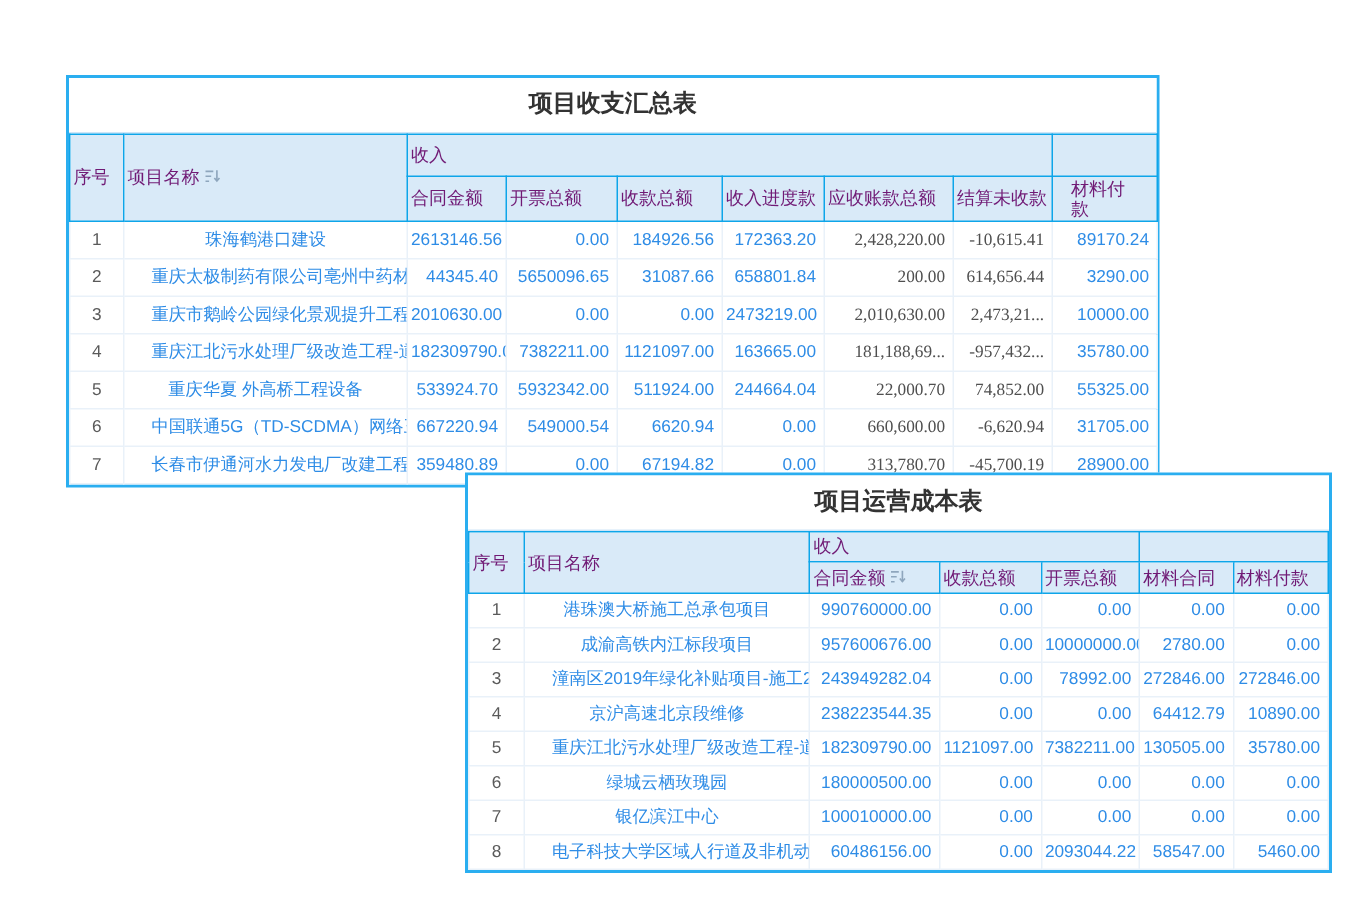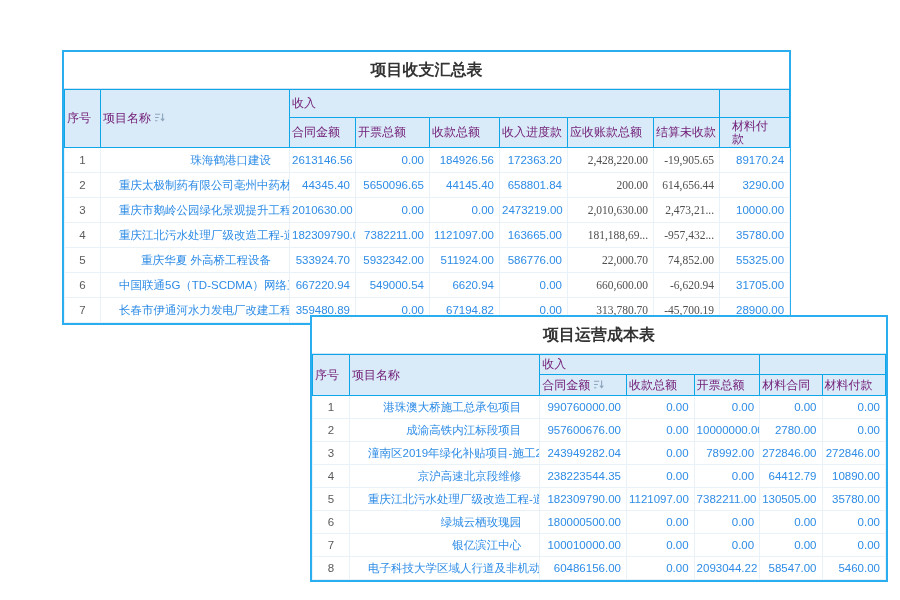--- a/index.html
+++ b/index.html
@@ -3,21 +3,21 @@
 <meta charset="utf-8">
 <style>
   html,body{margin:0;padding:0;}
   body{
     width:900px;height:600px;position:relative;background:#ffffff;
     font-family:"Liberation Sans",sans-serif;overflow:hidden;
   }
   .card{
     position:absolute;background:#ffffff;border:2px solid #2aaef0;box-sizing:border-box;
   }
-  #card-summary{left:44px;top:50px;width:729px;margin-left:18px;}
+  #card-summary{left:44px;top:50px;width:729px;}
   #card-cost{left:310px;top:315px;width:578px;}
   .card-title{
     height:36px;line-height:36px;text-align:center;font-size:16px;font-weight:bold;
     color:#333333;background:#ffffff;border-bottom:1px solid #cfe5f7;
   }
   table{border-collapse:collapse;table-layout:fixed;width:100%;}
   th{
     background:#d9eaf8;color:#701a75;font-weight:normal;font-size:12px;
     border:1px solid #0ea5e9;padding:0 2px;text-align:left;overflow:hidden;
   }
@@ -26,21 +26,21 @@
     background:#ffffff;
   }
   .t1 tr.group-row th{height:27px;}
   .t1 tr.sub-row th{height:29px;}
   .t1 tbody td{height:22px;line-height:22px;}
   .t2 tr.group-row th{height:19px;}
   .t2 tr.sub-row th{height:20px;}
   .t2 tbody td{height:20px;line-height:20px;}
   th.wrap{padding:0 12px;line-height:13px;}
   td.idx{text-align:center;color:#5a5a5a;}
-  td.name{text-align:right;padding:0 18px;color:#2e8ce6;cursor:pointer;}
+  td.name{text-align:center;padding:0 18px;color:#2e8ce6;cursor:pointer;}
   td.num{text-align:right;padding:0 5px 0 2px;}
   td.blue{color:#2e8ce6;cursor:pointer;}
   td.dark{color:#4f4f4f;font-family:Liberation Serif, serif;}
   .sort-ic{display:inline-block;vertical-align:-1px;margin-left:3px;}
 </style>
 </head>
 <body>
 
 <div class="card t1" id="card-summary">
   <div class="card-title">项目收支汇总表</div>
@@ -83,29 +83,29 @@
     </thead>
     <tbody>
       <tr>
         <td class="idx">1</td>
         <td class="name">珠海鹤港口建设</td>
         <td class="num blue">2613146.56</td>
         <td class="num blue">0.00</td>
         <td class="num blue">184926.56</td>
         <td class="num blue">172363.20</td>
         <td class="num dark">2,428,220.00</td>
-        <td class="num dark">-19,905.65</td>
+        <td class="num dark">-10,615.41</td>
         <td class="num blue">89170.24</td>
       </tr>
       <tr>
         <td class="idx">2</td>
         <td class="name">重庆太极制药有限公司亳州中药材仓储物流</td>
         <td class="num blue">44345.40</td>
         <td class="num blue">5650096.65</td>
-        <td class="num blue">44145.40</td>
+        <td class="num blue">31087.66</td>
         <td class="num blue">658801.84</td>
         <td class="num dark">200.00</td>
         <td class="num dark">614,656.44</td>
         <td class="num blue">3290.00</td>
       </tr>
       <tr>
         <td class="idx">3</td>
         <td class="name">重庆市鹅岭公园绿化景观提升工程施工</td>
         <td class="num blue">2010630.00</td>
         <td class="num blue">0.00</td>
@@ -125,21 +125,21 @@
         <td class="num dark">181,188,69...</td>
         <td class="num dark">-957,432...</td>
         <td class="num blue">35780.00</td>
       </tr>
       <tr>
         <td class="idx">5</td>
         <td class="name">重庆华夏 外高桥工程设备</td>
         <td class="num blue">533924.70</td>
         <td class="num blue">5932342.00</td>
         <td class="num blue">511924.00</td>
-        <td class="num blue">586776.00</td>
+        <td class="num blue">244664.04</td>
         <td class="num dark">22,000.70</td>
         <td class="num dark">74,852.00</td>
         <td class="num blue">55325.00</td>
       </tr>
       <tr>
         <td class="idx">6</td>
         <td class="name">中国联通5G（TD-SCDMA）网络三期四川工</td>
         <td class="num blue">667220.94</td>
         <td class="num blue">549000.54</td>
         <td class="num blue">6620.94</td>

